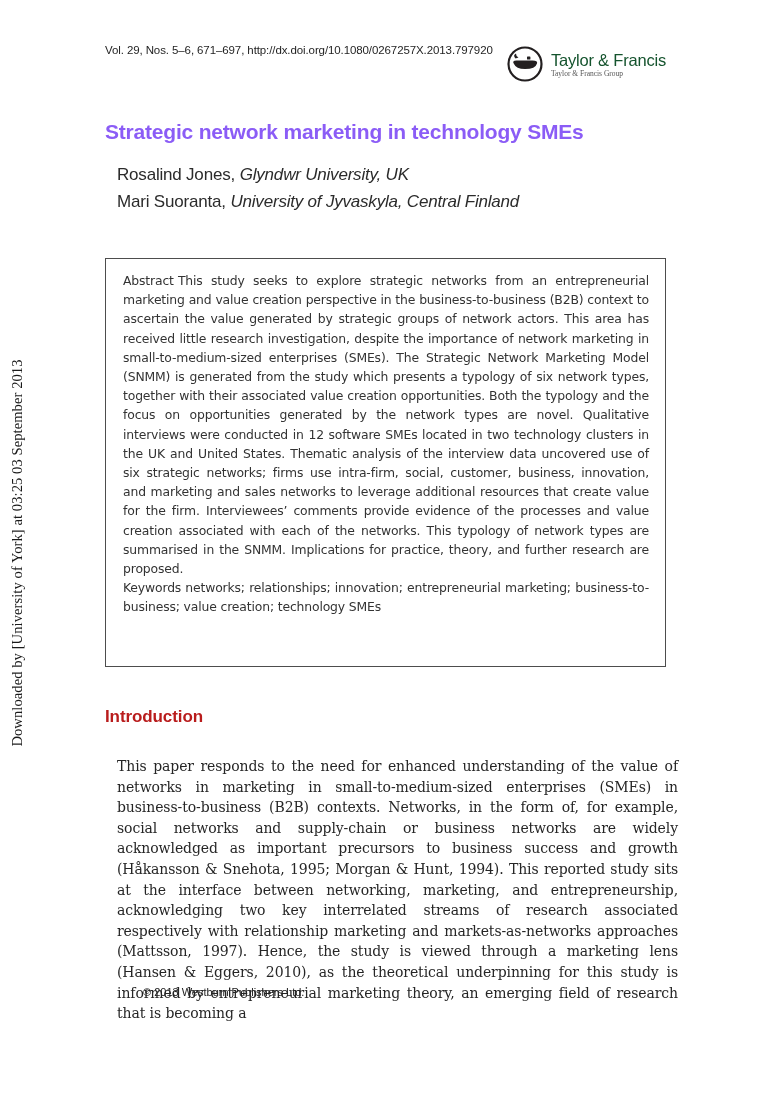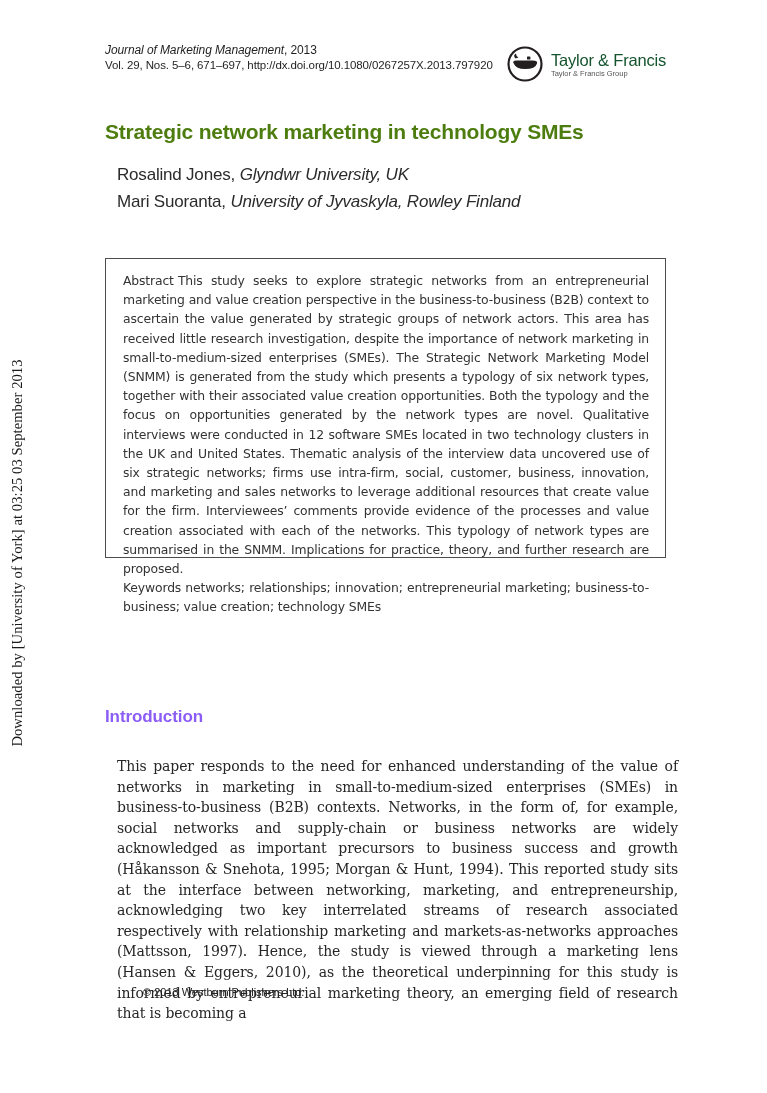--- a/index.html
+++ b/index.html
@@ -27,52 +27,52 @@
     position:absolute;left:105px;top:43px;width:561px;
     display:flex;justify-content:space-between;align-items:flex-start;
   }
   .journal-info{font-size:12px;line-height:15px;color:#1f1f1f;letter-spacing:-.1px;}
   .journal-name{font-style:italic;}
   .citation{font-size:11.5px;}
   .logo{display:flex;align-items:center;margin-top:1px;}
   .logo-icon{width:40px;height:40px;display:block;}
   .logo-text{display:flex;flex-direction:column;margin-left:6px;}
   .logo-name{font-size:16.5px;color:#14532d;letter-spacing:-.2px;line-height:18px;}
-  .logo-sub{font-size:7.5px;color:#555;margin-top:0;}
+  .logo-sub{font-size:7.5px;color:#555;margin-top:0;font-family:Liberation Serif, serif;}
   
   .title{
     position:absolute;left:105px;top:120px;width:561px;margin:0;
     font-size:21px;font-weight:bold;letter-spacing:-.2px;
-    color:#4d7c0f;
+    color:#8b5cf6;
   }
   .authors{position:absolute;left:105px;top:161px;width:561px;}
   .author-line{font-size:17px;line-height:27px;letter-spacing:-.2px;color:#2b2b2b;}
   .author-name{margin-right:.28em;margin-left:12px;}
   .affil{font-style:italic;margin-top:25px;}
   
   .abstract-box{
     position:absolute;left:105px;top:258px;
-    width:561px;height:300px;box-sizing:border-box;
+    width:561px;height:409px;box-sizing:border-box;
     border:1px solid #4d4d4d;
     padding:12px 16px 0 17px;
   }
   .abstract-text,.keywords{
     margin:0;
     font-family:"DejaVu Sans",sans-serif;
     font-size:12.4px;line-height:19.2px;
     letter-spacing:-.15px;
     text-align:justify;
     color:#333333;
   }
   .keywords{}
   .inline-label{margin-right:.33em;}
   
   .section-heading{
     position:absolute;left:105px;top:707px;margin:0;
-    font-size:17px;font-weight:bold;color:#8b5cf6;letter-spacing:-.1px;
+    font-size:17px;font-weight:bold;color:#b91c1c;letter-spacing:-.1px;
   }
   .body-text{
     position:absolute;left:105px;top:744px;width:561px;margin:12px;
     font-family:"DejaVu Serif",serif;
     font-size:14px;line-height:20.6px;
     text-align:justify;
     color:#262626;
     letter-spacing:-.1px;
   }
   .footer{
@@ -82,21 +82,20 @@
 </style>
 </head>
 <body>
 
 <div class="page">
 
   <div class="watermark">Downloaded by [University of York] at 03:25 03 September 2013</div>
 
   <div class="header">
     <div class="journal-info">
-      <div><span class="journal-name">Journal of Marketing Management</span><span>, 2013</span></div>
       <div class="citation">Vol. 29, Nos. 5–6, 671–697, http://dx.doi.org/10.1080/0267257X.2013.797920</div>
     </div>
     <div class="logo">
       <span>
         <svg class="logo-icon" viewBox="0 0 40 40" xmlns="http://www.w3.org/2000/svg">
           <circle cx="20" cy="20" r="16.5" fill="none" stroke="#231f20" stroke-width="2.2"></circle>
           <path d="M9 20 q-2.5 -3.5 2.5 -3.5 l16 0 q5.5 0 4.5 3 q-1.5 5.5 -12 5.5 q-9 0 -11 -5 z" fill="#231f20"></path>
           <path d="M10.5 14.5 q-3 -3.5 0.5 -5 q-0.2 2.5 2.5 4 z" fill="#231f20"></path>
           <rect x="22" y="12.5" width="3.4" height="3" rx="0.6" fill="#231f20"></rect>
         </svg>
@@ -108,21 +107,21 @@
     </div>
   </div>
 
   <h1 class="title">Strategic network marketing in technology SMEs</h1>
 
   <div class="authors">
     <div class="author-line">
       <span class="author-name">Rosalind Jones,</span><span class="affil">Glyndwr University, UK</span>
     </div>
     <div class="author-line">
-      <span class="author-name">Mari Suoranta,</span><span class="affil">University of Jyvaskyla, Rowley Finland</span>
+      <span class="author-name">Mari Suoranta,</span><span class="affil">University of Jyvaskyla, Central Finland</span>
     </div>
   </div>
 
   <div class="abstract-box">
     <p class="abstract-text"><span class="inline-label">Abstract</span><span>This study seeks to explore strategic networks from an entrepreneurial marketing and value creation perspective in the business-to-business (B2B) context to ascertain the value generated by strategic groups of network actors. This area has received little research investigation, despite the importance of network marketing in small-to-medium-sized enterprises (SMEs). The Strategic Network Marketing Model (SNMM) is generated from the study which presents a typology of six network types, together with their associated value creation opportunities. Both the typology and the focus on opportunities generated by the network types are novel. Qualitative interviews were conducted in 12 software SMEs located in two technology clusters in the UK and United States. Thematic analysis of the interview data uncovered use of six strategic networks; firms use intra-firm, social, customer, business, innovation, and marketing and sales networks to leverage additional resources that create value for the firm. Interviewees’ comments provide evidence of the processes and value creation associated with each of the networks. This typology of network types are summarised in the SNMM. Implications for practice, theory, and further research are proposed.</span></p>
     <p class="keywords"><span class="inline-label">Keywords</span><span>networks; relationships; innovation; entrepreneurial marketing; business-to-business; value creation; technology SMEs</span></p>
   </div>
 
   <h2 class="section-heading">Introduction</h2>
 

